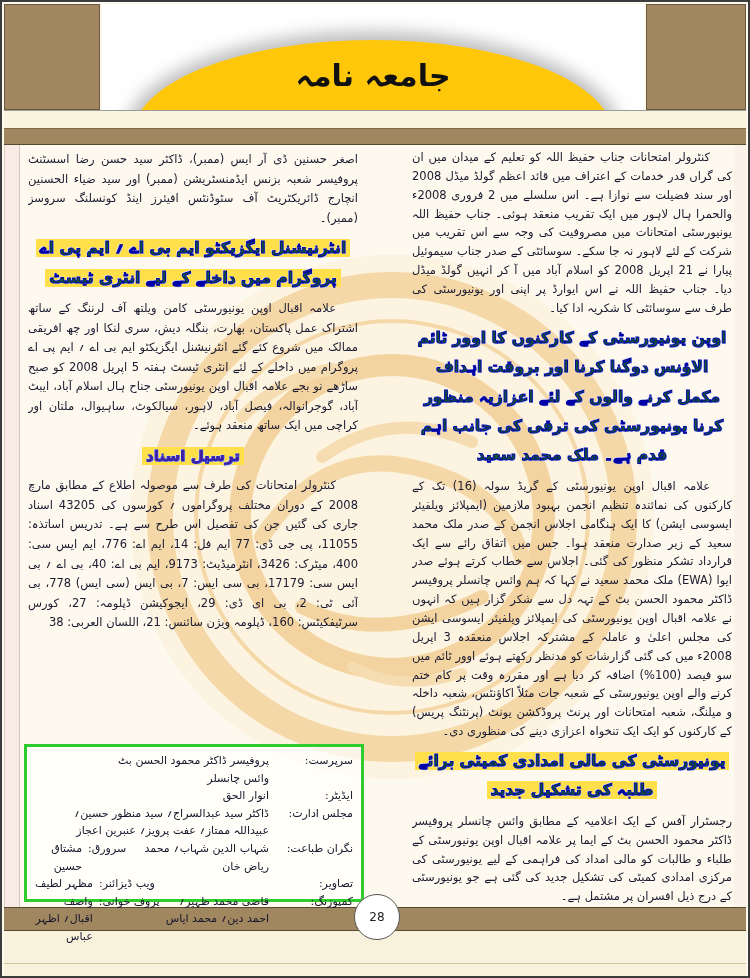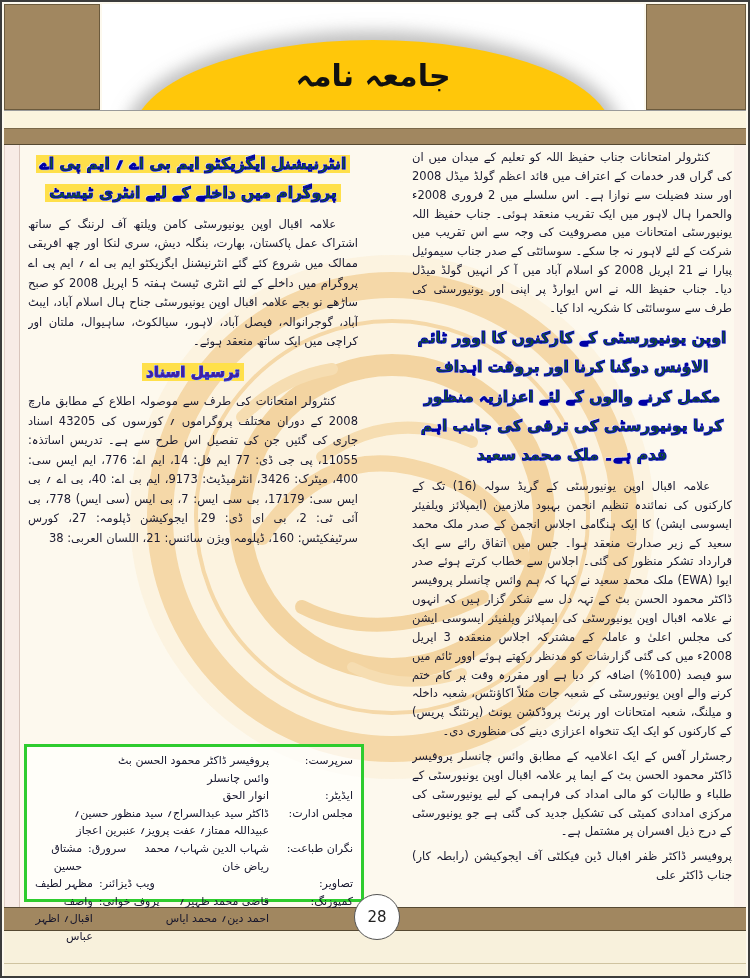--- a/index.html
+++ b/index.html
@@ -54,21 +54,21 @@
   .crow.two{justify-content:space-between;}
   .pair{display:flex;gap:6px;align-items:baseline;}
   .clabel{min-width:78px;flex:none;}
   .cvalue{}
   
   .bottom-brown{position:absolute;left:2px;right:2px;top:905px;height:24px;background:#a18760;border-top:1px solid #564932;border-bottom:1px solid #564932;}
   .page-number{
     position:absolute;left:352px;top:892px;width:46px;height:46px;z-index:3;
     background:#ffffff;border:1.5px solid #555;border-radius:50%;
     display:flex;align-items:center;justify-content:center;
-    font-size:15px;color:#222;
+    font-size:12px;color:#222;
   }
   .bottom-cream{position:absolute;left:2px;right:2px;top:929px;height:47px;background:#f8f1dc;}
   .bottom-cream .inner-line{position:absolute;left:0;right:0;top:32px;border-top:1px solid #cfc3a0;}
 </style>
 </head>
 <body>
 
 <div class="page">
 
   <div class="corner left"></div>
@@ -93,25 +93,27 @@
     <path d="M190 370 q80 40 180 -10" fill="none" stroke="#f3d39d" stroke-width="14" stroke-linecap="round"></path>
     <path d="M210 220 q70 -50 150 -15" fill="none" stroke="#f6dcae" stroke-width="12" stroke-linecap="round"></path>
     <path d="M240 430 q50 26 110 6" fill="none" stroke="#f6dcae" stroke-width="10" stroke-linecap="round"></path>
     <path d="M130 180 q40 -40 90 -48" fill="none" stroke="#f6dcae" stroke-width="12" stroke-linecap="round"></path>
   </svg>
 
   <div class="col col-right">
     <p class="ind">کنٹرولر امتحانات جناب حفیظ اللہ کو تعلیم کے میدان میں ان کی گراں قدر خدمات کے اعتراف میں قائد اعظم گولڈ میڈل 2008 اور سند فضیلت سے نوازا ہے۔ اس سلسلے میں 2 فروری 2008ء والحمرا ہال لاہور میں ایک تقریب منعقد ہوئی۔ جناب حفیظ اللہ یونیورسٹی امتحانات میں مصروفیت کی وجہ سے اس تقریب میں شرکت کے لئے لاہور نہ جا سکے۔ سوسائٹی کے صدر جناب سیموئیل پیارا نے 21 اپریل 2008 کو اسلام آباد میں آ کر انہیں گولڈ میڈل دیا۔ جناب حفیظ اللہ نے اس ایوارڈ پر اپنی اور یونیورسٹی کی طرف سے سوسائٹی کا شکریہ ادا کیا۔</p>
     <p class="h-blue">اوپن یونیورسٹی کے کارکنوں کا اوور ٹائم الاؤنس دوگنا کرنا اور بروقت اہداف مکمل کرنے والوں کے لئے اعزازیہ منظور کرنا یونیورسٹی کی ترقی کی جانب اہم قدم ہے۔ ملک محمد سعید</p>
     <p class="ind">علامہ اقبال اوپن یونیورسٹی کے گریڈ سولہ (16) تک کے کارکنوں کی نمائندہ تنظیم انجمن بہبود ملازمین (ایمپلائز ویلفیئر ایسوسی ایشن) کا ایک ہنگامی اجلاس انجمن کے صدر ملک محمد سعید کے زیر صدارت منعقد ہوا۔ جس میں اتفاق رائے سے ایک قرارداد تشکر منظور کی گئی۔ اجلاس سے خطاب کرتے ہوئے صدر ایوا (EWA) ملک محمد سعید نے کہا کہ ہم وائس چانسلر پروفیسر ڈاکٹر محمود الحسن بٹ کے تہہ دل سے شکر گزار ہیں کہ انہوں نے علامہ اقبال اوپن یونیورسٹی کی ایمپلائز ویلفیئر ایسوسی ایشن کی مجلس اعلیٰ و عاملہ کے مشترکہ اجلاس منعقدہ 3 اپریل 2008ء میں کی گئی گزارشات کو مدنظر رکھتے ہوئے اوور ٹائم میں سو فیصد (100%) اضافہ کر دیا ہے اور مقررہ وقت پر کام ختم کرنے والے اوپن یونیورسٹی کے شعبہ جات مثلاً اکاؤنٹس، شعبہ داخلہ و میلنگ، شعبہ امتحانات اور پرنٹ پروڈکشن یونٹ (پرنٹنگ پریس) کے کارکنوں کو ایک ایک تنخواہ اعزازی دینے کی منظوری دی۔</p>
+    <p class="h-blue"><span class="hl">یونیورسٹی کی مالی امدادی کمیٹی برائے طلبہ کی تشکیل جدید</span></p>
     <p>رجسٹرار آفس کے ایک اعلامیہ کے مطابق وائس چانسلر پروفیسر ڈاکٹر محمود الحسن بٹ کے ایما پر علامہ اقبال اوپن یونیورسٹی کے طلباء و طالبات کو مالی امداد کی فراہمی کے لیے یونیورسٹی کی مرکزی امدادی کمیٹی کی تشکیل جدید کی گئی ہے جو یونیورسٹی کے درج ذیل افسران پر مشتمل ہے۔</p>
     <p>پروفیسر ڈاکٹر ظفر اقبال ڈین فیکلٹی آف ایجوکیشن (رابطہ کار) جناب ڈاکٹر علی</p>
   </div>
 
   <div class="col col-left">
+    <p>اصغر حسنین ڈی آر ایس (ممبر)، ڈاکٹر سید حسن رضا اسسٹنٹ پروفیسر شعبہ بزنس ایڈمنسٹریشن (ممبر) اور سید ضیاء الحسنین انچارج ڈائریکٹریٹ آف سٹوڈنٹس افیئرز اینڈ کونسلنگ سروسز (ممبر)۔</p>
     <p class="h-blue"><span class="hl">انٹرنیشنل ایگزیکٹو ایم بی اے ؍ ایم پی اے پروگرام میں داخلے کے لیے انٹری ٹیسٹ</span></p>
     <p class="ind">علامہ اقبال اوپن یونیورسٹی کامن ویلتھ آف لرننگ کے ساتھ اشتراک عمل پاکستان، بھارت، بنگلہ دیش، سری لنکا اور چھ افریقی ممالک میں شروع کئے گئے انٹرنیشنل ایگزیکٹو ایم بی اے ؍ ایم پی اے پروگرام میں داخلے کے لئے انٹری ٹیسٹ ہفتہ 5 اپریل 2008 کو صبح ساڑھے نو بجے علامہ اقبال اوپن یونیورسٹی جناح ہال اسلام آباد، ایبٹ آباد، گوجرانوالہ، فیصل آباد، لاہور، سیالکوٹ، ساہیوال، ملتان اور کراچی میں ایک ساتھ منعقد ہوئے۔</p>
     <p class="h-blue h-red"><span class="hl">ترسیل اسناد</span></p>
     <p class="ind">کنٹرولر امتحانات کی طرف سے موصولہ اطلاع کے مطابق مارچ 2008 کے دوران مختلف پروگراموں ؍ کورسوں کی 43205 اسناد جاری کی گئیں جن کی تفصیل اس طرح سے ہے۔ تدریس اساتذہ: 11055، پی جی ڈی: 77 ایم فل: 14، ایم اے: 776، ایم ایس سی: 400، میٹرک: 3426، انٹرمیڈیٹ: 9173، ایم بی اے: 40، بی اے ؍ بی ایس سی: 17179، بی سی ایس: 7، بی ایس (سی ایس) 778، بی آئی ٹی: 2، بی ای ڈی: 29، ایجوکیشن ڈپلومہ: 27، کورس سرٹیفکیٹس: 160، ڈپلومہ ویژن سائنس: 21، اللسان العربی: 38</p>
   </div>
 
   <div class="credits">
     <div class="crow">
       <span class="clabel">سرپرست:</span>
       <span class="cvalue">پروفیسر ڈاکٹر محمود الحسن بٹ</span>

